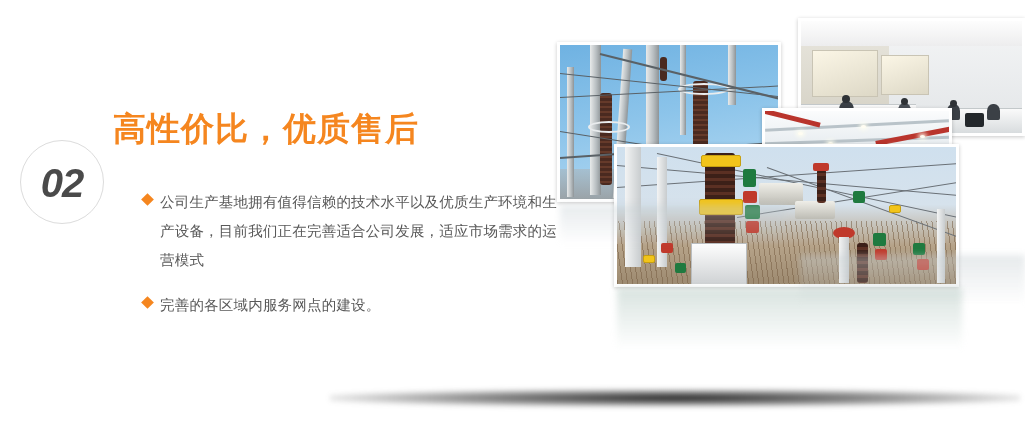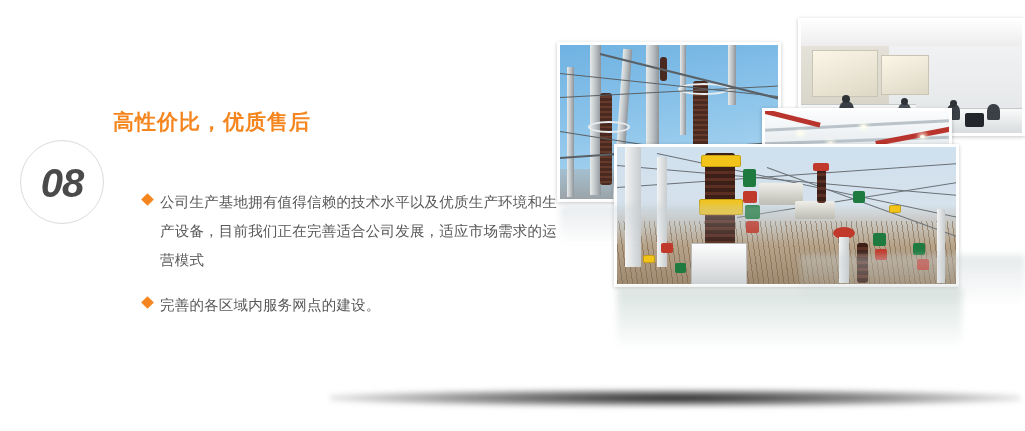--- a/index.html
+++ b/index.html
@@ -20,21 +20,21 @@
   }
   .badge-num {
     font-size: 40px; font-weight: bold; font-style: italic;
     color: #4a4a4a; letter-spacing: -1px; line-height: 1;
     transform: translateY(1px);
     font-family: "Liberation Sans", "DejaVu Sans", sans-serif;
   }
 
   .headings { position: absolute; left: 113px; top: 111px; width: 440px; }
   .title-cn {
-    font-size: 21px; font-weight: bold; color: #f5861f;
+    font-size: 33px; font-weight: bold; color: #f5861f;
     letter-spacing: 1px; line-height: 1.12;
     font-family: "DejaVu Sans", "Liberation Sans", sans-serif;
   }
   .title-en {
     margin-top: 4px;
     font-size: 19px; color: #8c8c8c; font-weight: normal;
     letter-spacing: .2px; line-height: 1.15;
     font-family: "Liberation Sans", "DejaVu Sans", sans-serif;
   }
 
@@ -256,21 +256,21 @@
       <div class="red" style="left:44px;top:96px;width:12px;height:10px;"></div>
       <div class="grn" style="left:58px;top:116px;width:11px;height:10px;"></div>
     </div>
 
     <div class="reflect3"></div>
     <div class="reflect2"></div>
     <div class="reflect"></div>
   </div>
 
   <div class="badge">
-    <span class="badge-num">08</span>
+    <span class="badge-num">02</span>
   </div>
 
   <div class="headings">
     <div class="title-cn">高性价比，优质售后</div>
   </div>
 
   <div class="bullets">
     <div class="bullet">
       <span class="dia"></span>
       <span class="btext">公司生产基地拥有值得信赖的技术水平以及优质生产环境和生产设备，目前我们正在完善适合公司发展，适应市场需求的运营模式</span>

